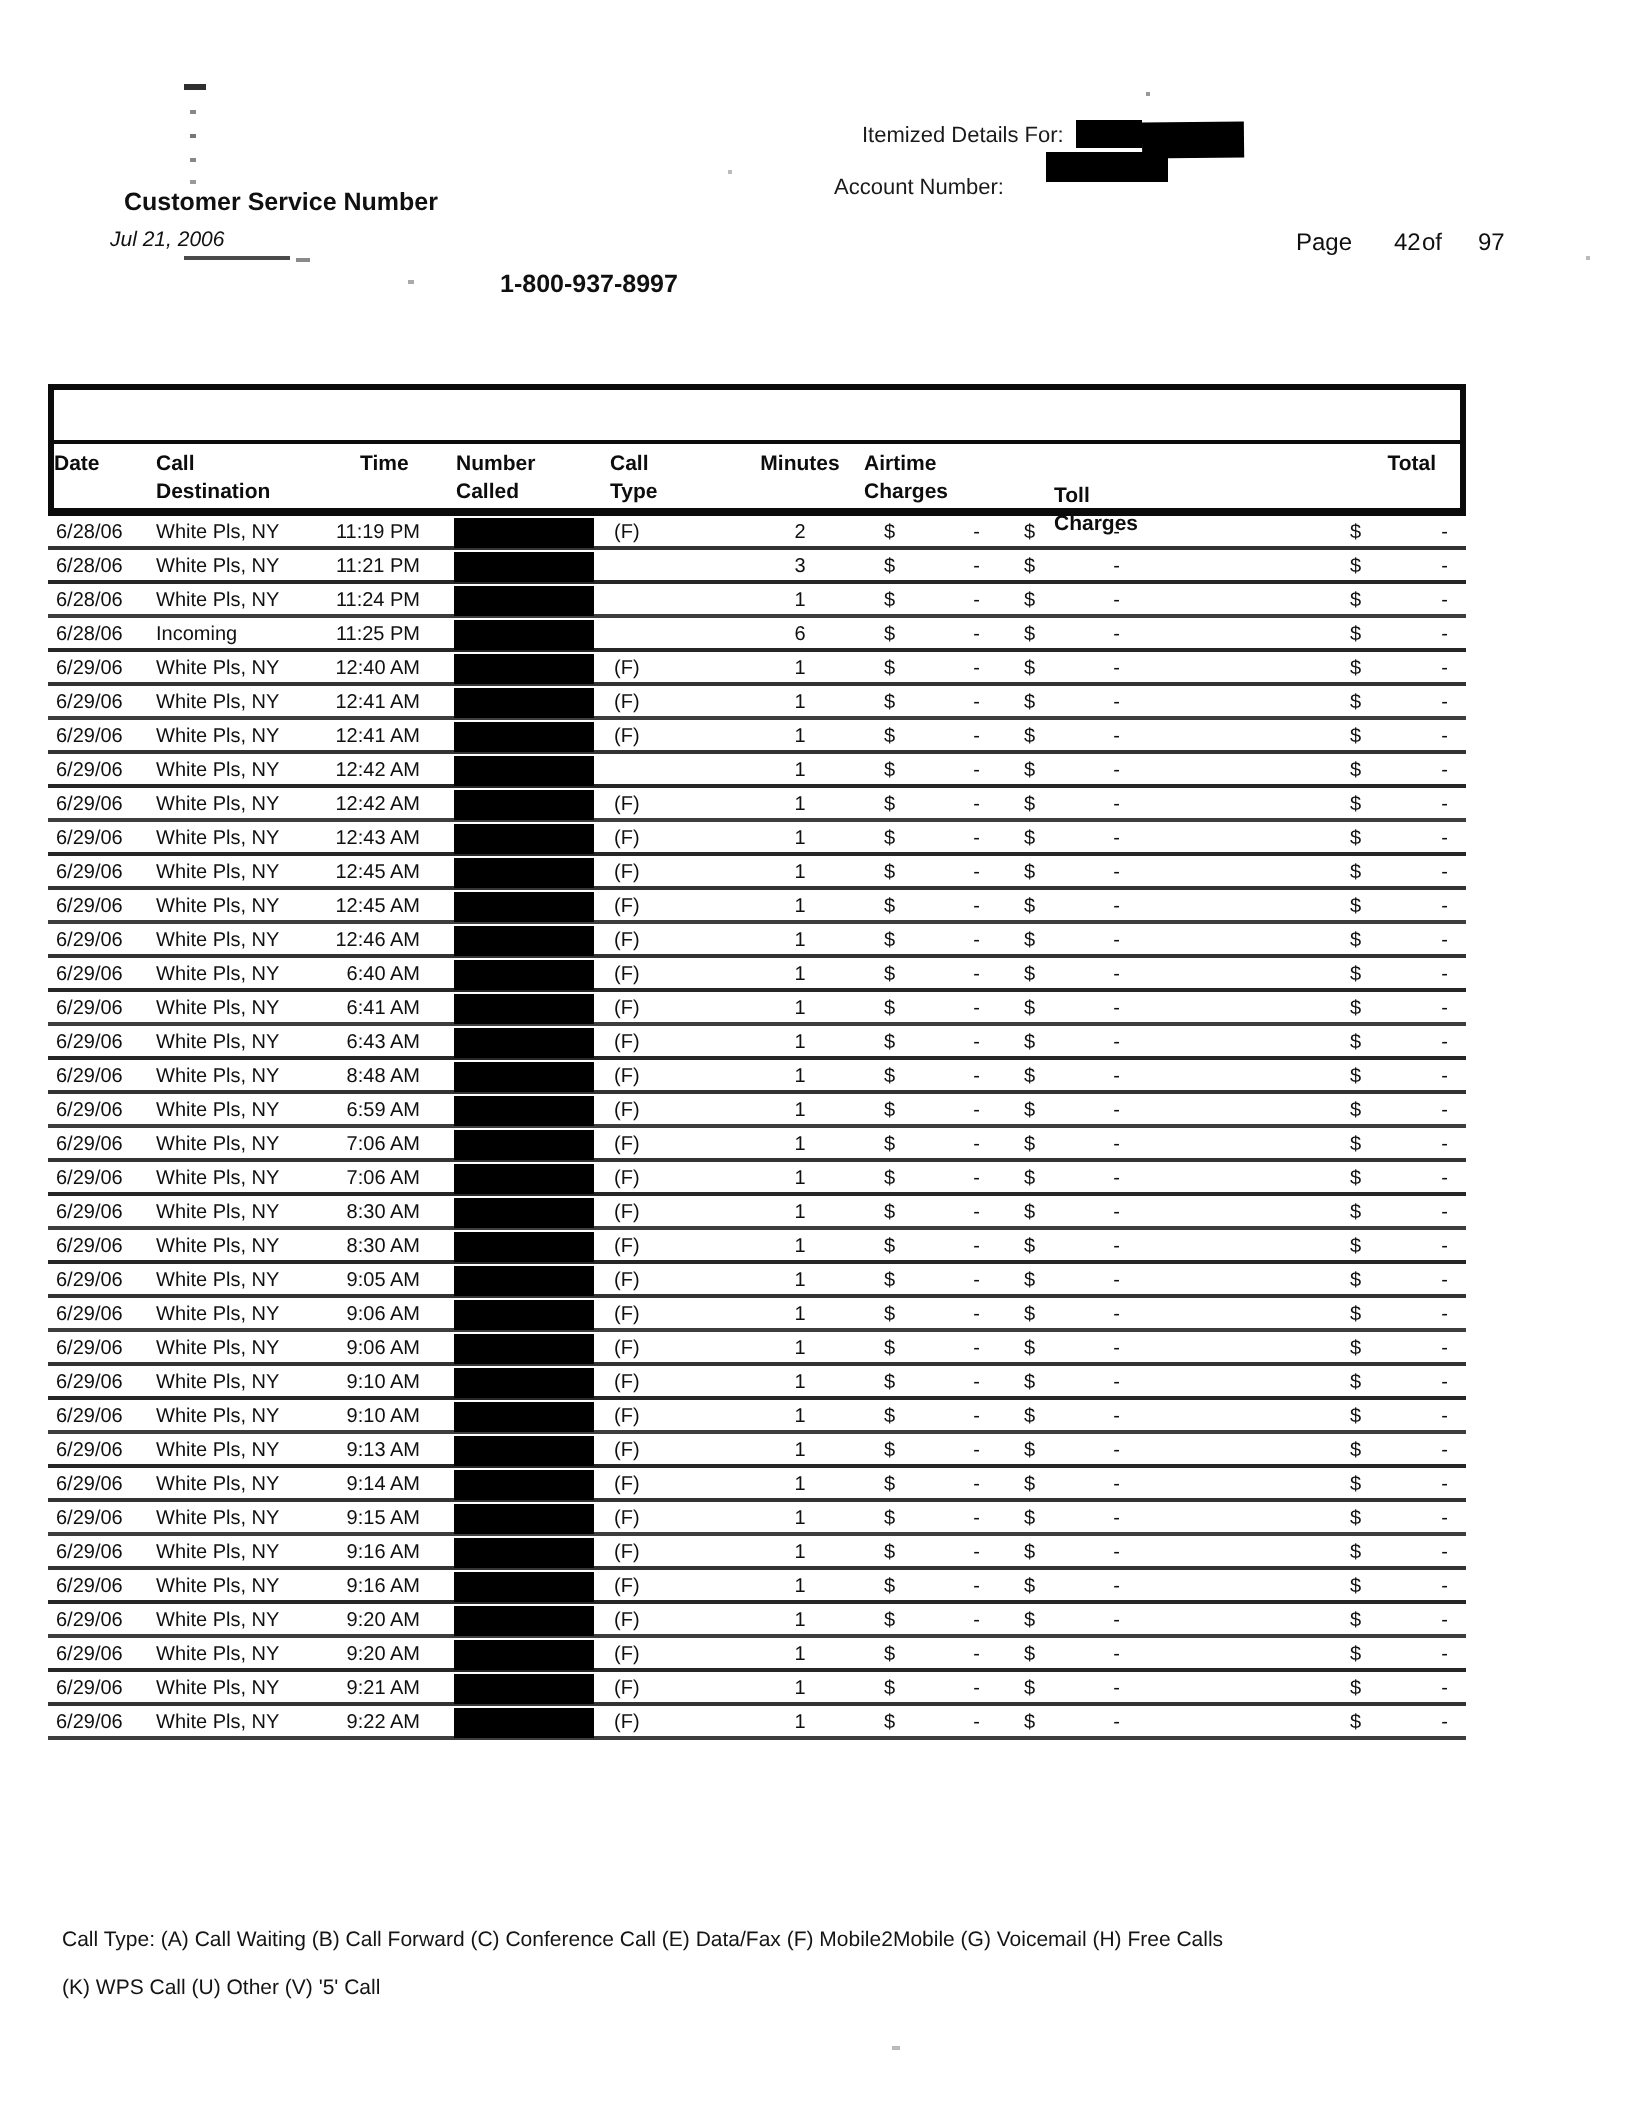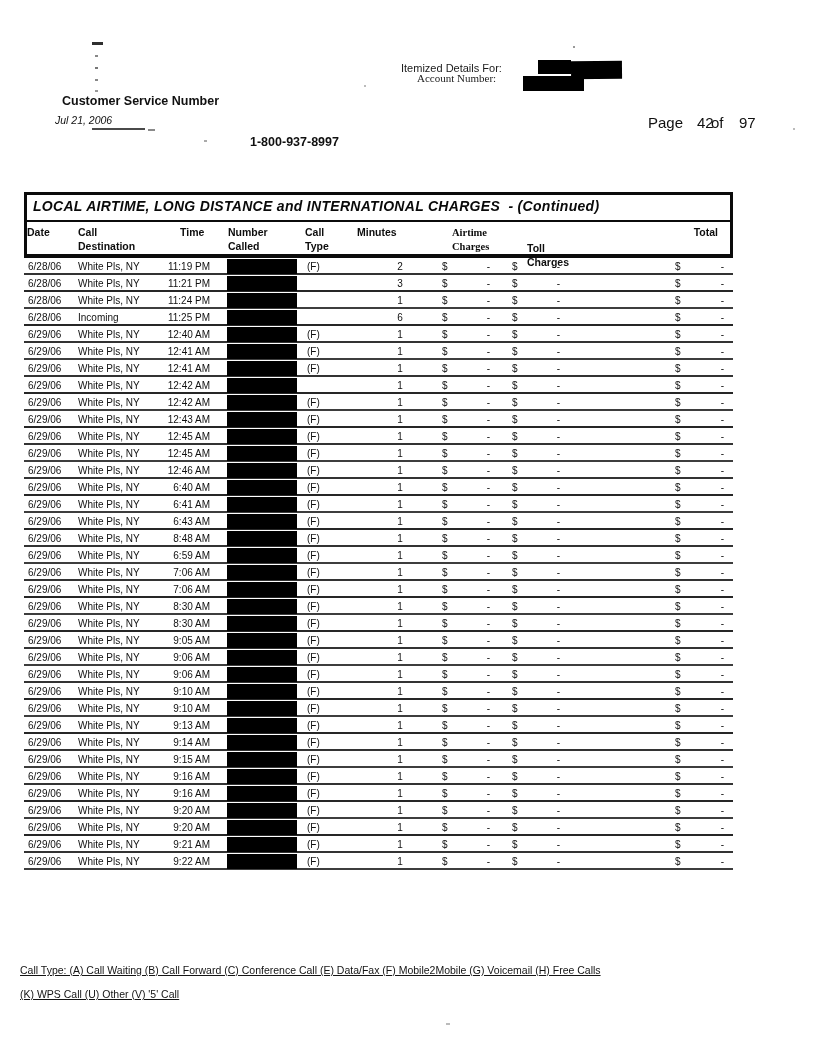--- a/index.html
+++ b/index.html
@@ -11,40 +11,40 @@
   .redact { position:absolute; background:#000; }
 
   
   .hdr-small { position:absolute; font-size:11px; color:#1a1a1a; }
   .cs-label, .cs-number { position:absolute; top:94px; font-size:12.5px; font-weight:bold; color:#101010; }
   .cs-label { left:62px; }
   .cs-number { left:250px;margin-top:41px; }
   .stmt-date { position:absolute; left:55px; top:114px; font-size:10.5px;font-style:italic; }
   .date-underline { position:absolute; left:92px; top:128px; width:53px; height:2px; background:#4a4a4a; }
   .date-underline2 { position:absolute; left:148px; top:129px; width:7px; height:1.5px; background:#8a8a8a; }
-  .pg { position:absolute; top:114px; font-size:15px; color:#101010; }
+  .pg { position:absolute; top:114px; font-size:12px; color:#101010; }
   .pg-label { left:648px; } .pg-num { left:697px; } .pg-of { left:711px; } .pg-total { left:739px;text-align:right; }
 
   
   .t-border {
     position:absolute; left:24px; top:192px; width:709px; height:66px;
     box-sizing:border-box;
     border:3px solid #0b0b0b; border-bottom-width:4px;
   }
   .t-title {
     position:absolute; left:33px; top:198px; width:690px; height:20px;
     font-size:14px; font-weight:bold; font-style:italic; letter-spacing:0.3px;
     white-space:pre; color:#0a0a0a;
   }
   .t-titleline { position:absolute; left:26px; top:220px; width:705px; height:2px; background:#0b0b0b; }
   .t-col { position:absolute; top:226px; font-size:10.5px; font-weight:bold; line-height:13.5px; color:#0d0d0d; }
   .t-col span { display:block; }
   .th0 { left:27px; } .th1 { left:78px; } .th2 { left:180px; } .th3 { left:228px; }
-  .th4 { left:305px; } .th5 { left:357px; width:48px; }
-  .th6 { left:452px;font-family:Liberation Serif, serif; } .th7 { left:527px;margin-top:16px; } .th8 { left:664px; width:54px; text-align:right; }
+  .th4 { left:305px; } .th5 { left:376px; width:48px; text-align:center; }
+  .th6 { left:432px; } .th7 { left:527px;margin-top:16px; } .th8 { left:664px; width:54px; text-align:right; }
 
   
   .t-body { position:absolute; left:24px; top:258px; width:709px; }
   .t-row {
     position:relative; height:17px; box-sizing:border-box;
     border-bottom:2px solid #333; font-size:10px; color:#101010;
   }
   .t-row:nth-child(even) { border-bottom-color:#262626; }
   .t-row:nth-child(3n) { border-bottom-color:#3d3d3d; }
   .cell { position:absolute; top:0; line-height:17px; white-space:nowrap; }
@@ -52,21 +52,21 @@
   .c-dest { left:54px; }
   .c-time { left:121px; width:65px; text-align:right; }
   .redact-num { position:absolute; left:203px; top:1px; width:70px; height:15px; background:#000; }
   .c-type { left:283px; }
   .c-min  { left:352px; width:48px; text-align:center; }
   .c-air-d { left:418px; } .c-air-v { left:450px; width:16px; text-align:right; }
   .c-toll-d { left:488px; } .c-toll-v { left:520px; width:16px; text-align:right; }
   .c-tot-d { left:651px; } .c-tot-v { left:684px; width:16px; text-align:right; }
 
   
-  .legend { position:absolute; left:20px; font-size:10.5px; color:#141414;text-decoration:underline; }
+  .legend { position:absolute; left:31px; font-size:10.5px; color:#141414; }
   .legend1 { top:964px; }
   .legend2 { top:988px; }
 
   
   .art { position:absolute; }
 </style>
 </head>
 <body>
 
 <div class="page">
@@ -75,40 +75,39 @@
   <div class="art" style="left:95px;top:55px;width:3px;height:2px;background:#888;"></div>
   <div class="art" style="left:95px;top:67px;width:3px;height:2px;background:#777;"></div>
   <div class="art" style="left:95px;top:79px;width:3px;height:2px;background:#888;"></div>
   <div class="art" style="left:95px;top:90px;width:3px;height:2px;background:#999;"></div>
   <div class="art" style="left:204px;top:140px;width:3px;height:2px;background:#aaa;"></div>
   <div class="art" style="left:364px;top:85px;width:2px;height:2px;background:#bbb;"></div>
   <div class="art" style="left:573px;top:46px;width:2px;height:2px;background:#999;"></div>
   <div class="art" style="left:793px;top:128px;width:2px;height:2px;background:#bbb;"></div>
   <div class="art" style="left:446px;top:1023px;width:4px;height:2px;background:#bbb;"></div>
 
-  <div class="hdr-small" style="left:401px;top:62px;">Itemized Details For:</div>
-  <div class="hdr-small" style="left:417px;top:72px;font-family:Liberation Serif, serif;">Account Number:</div>
+  <div class="hdr-small" style="left:431px;top:62px;">Itemized Details For:</div>
+  <div class="hdr-small" style="left:417px;top:88px;">Account Number:</div>
   <div class="redact" style="left:538px;top:60px;width:33px;height:14px;"></div>
   <div class="redact" style="left:571px;top:61px;width:51px;height:18px;transform:rotate(-0.6deg);"></div>
   <div class="redact" style="left:523px;top:76px;width:61px;height:15px;"></div>
 
   <div class="cs-label">Customer Service Number</div>
   <div class="cs-number">1-800-937-8997</div>
 
   <div class="stmt-date">Jul 21, 2006</div>
   <div class="date-underline"></div>
   <div class="date-underline2"></div>
 
   <span class="pg pg-label">Page</span>
   <span class="pg pg-num">42</span>
   <span class="pg pg-of">of</span>
   <span class="pg pg-total">97</span>
 
   <div class="t-border"></div>
-  <div class="t-title">LOCAL AIRTIME, LONG DISTANCE and INTERNATIONAL CHARGES  - (Continued)</div>
   <div class="t-titleline"></div>
 
   <div class="t-col th0">
     <span>Date</span>
       <span></span>
   </div>
   <div class="t-col th1">
     <span>Call</span>
       <span>Destination</span>
   </div>

